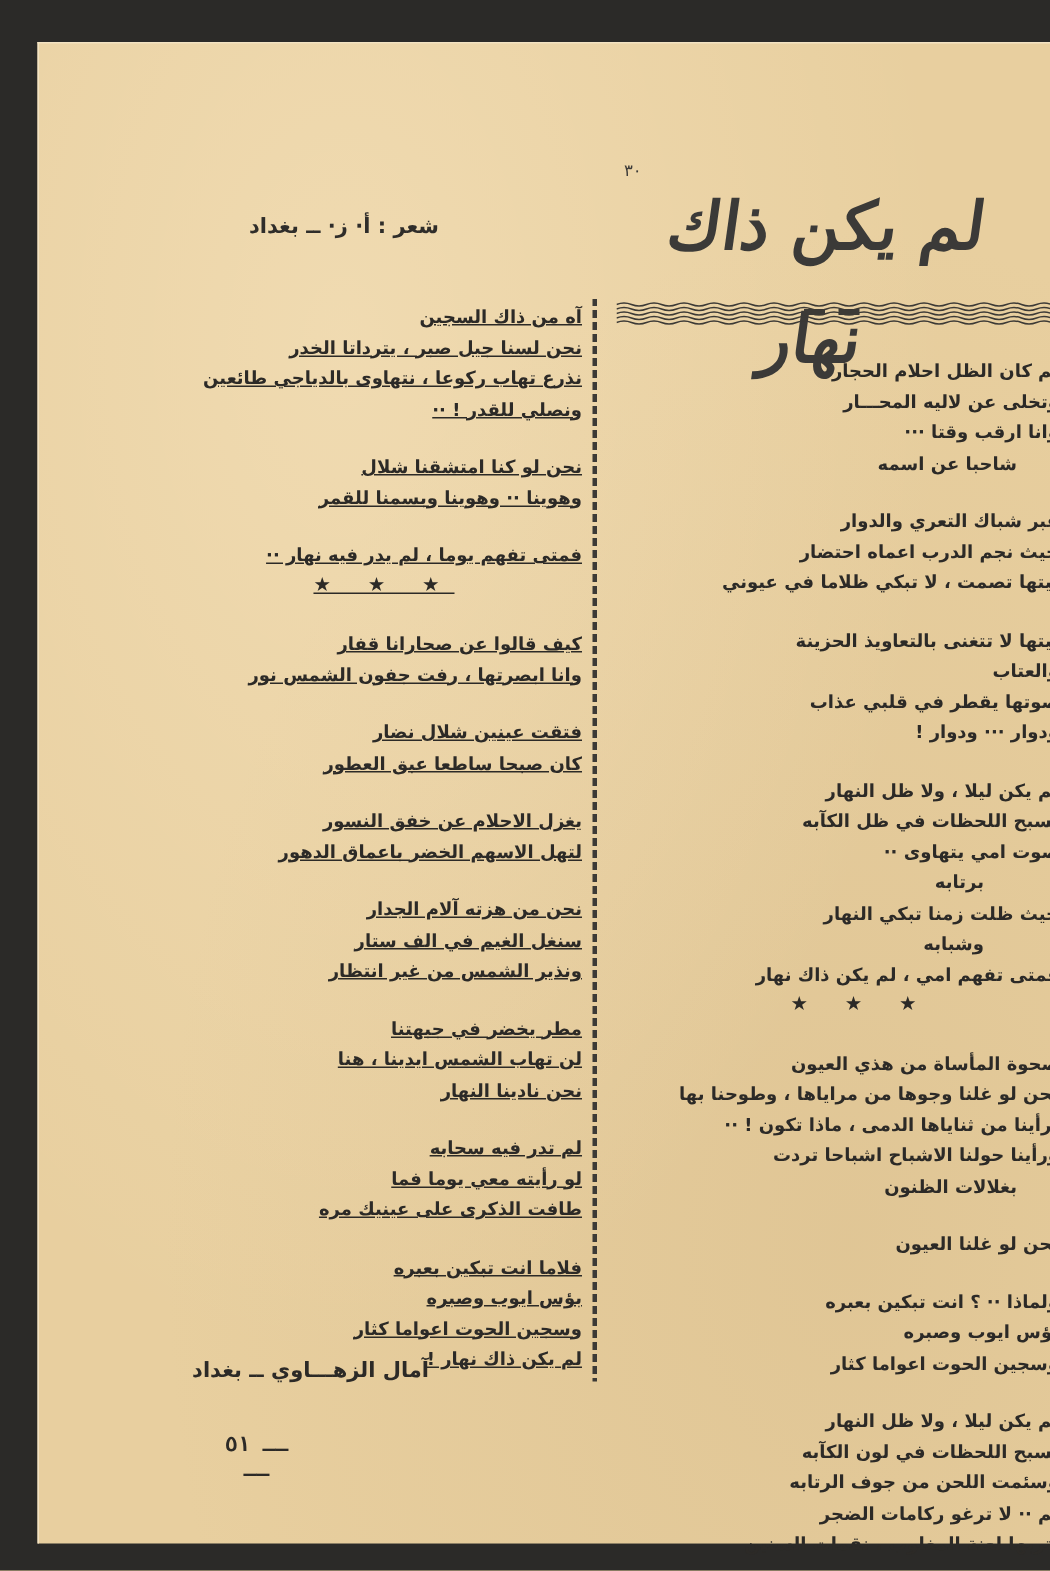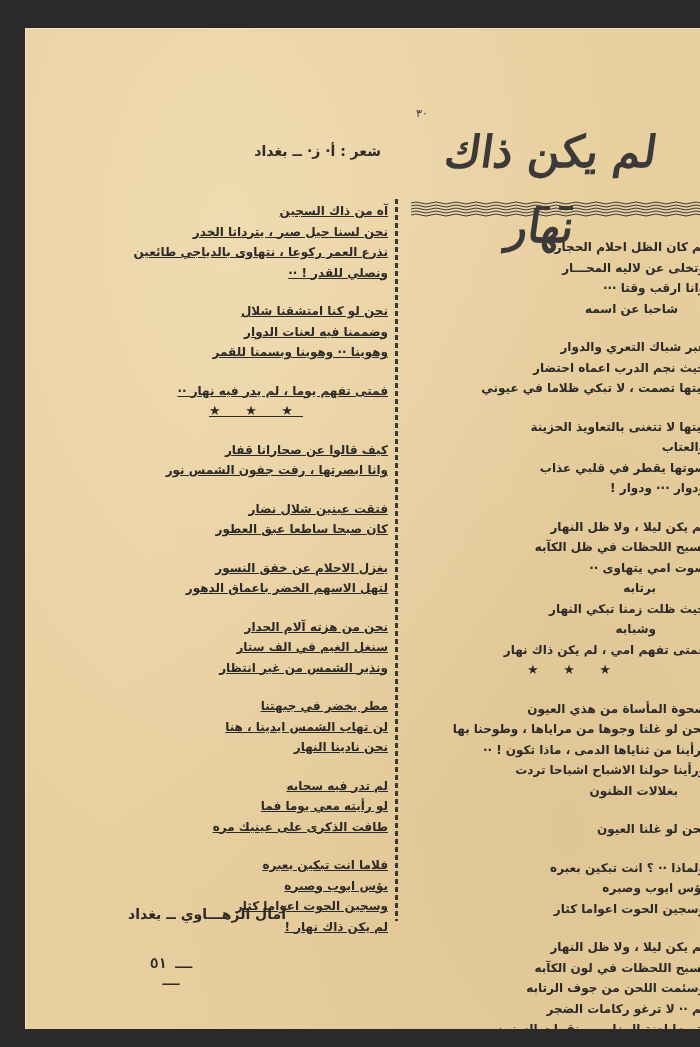--- a/index.html
+++ b/index.html
@@ -27,21 +27,21 @@
     letter-spacing:-1px;
   }
   .title-mark {
     position:absolute; left:390px; top:78px; font-size:11px; color:#3b3a38;
   }
   .wavy-rule {
     position:absolute; left:385px; top:172px; width:300px; height:16px;
   }
   .byline {
     position:absolute; left:140px; top:114px; width:215px;
-    direction:rtl; text-align:right;
+    direction:rtl; text-align:left;
     font-size:14px; font-weight:bold; color:#2f2d2a;
   }
   .divider {
     position:absolute; left:369px; top:170px; width:3px; height:722px;
     background-image:repeating-linear-gradient(to bottom, #3c3a36 0 5px, rgba(0,0,0,0) 5px 8px);
   }
   .col {
     position:absolute; direction:rtl; text-align:right;
     font-size:12px; font-weight:bold; color:#2c2a27;
     line-height:20.5px;
@@ -130,26 +130,25 @@
         <span class="line">تسبح اللحظات في لون الكآبه</span>
         <span class="line">وسئمت اللحن من جوف الرتابه</span>
         <span class="line">لم ·· لا ترغو ركامات الضجر</span>
         <span class="line">لتربها لعنة المغلوب ، نقمات السنين</span>
       </div>
     </div>
   <div class="col col-left" id="col-left">
       <div class="stanza">
         <span class="line">آه من ذاك السجين</span>
         <span class="line">نحن لسنا جيل صبر ، يترداتا الخدر</span>
-        <span class="line">نذرع العمر ركوعا ، نتهاوى بالدياجي طائعين</span>
+        <span class="line">نذرع تهاب ركوعا ، نتهاوى بالدياجي طائعين</span>
         <span class="line">ونصلي للقدر ! ··</span>
       </div>
       <div class="stanza">
         <span class="line">نحن لو كنا امتشقنا شلال</span>
-        <span class="line">وضممنا فيه لعنات الدوار</span>
         <span class="line">وهوينا ·· وهوينا وبسمنا للقمر</span>
       </div>
       <div class="stanza">
         <span class="line">فمتى تفهم يوما ، لم يدر فيه نهار ··</span>
         <span class="stars">★ ★ ★</span>
       </div>
       <div class="stanza">
         <span class="line">كيف قالوا عن صحارانا قفار</span>
         <span class="line">وانا ابصرتها ، رفت جفون الشمس نور</span>
       </div>

